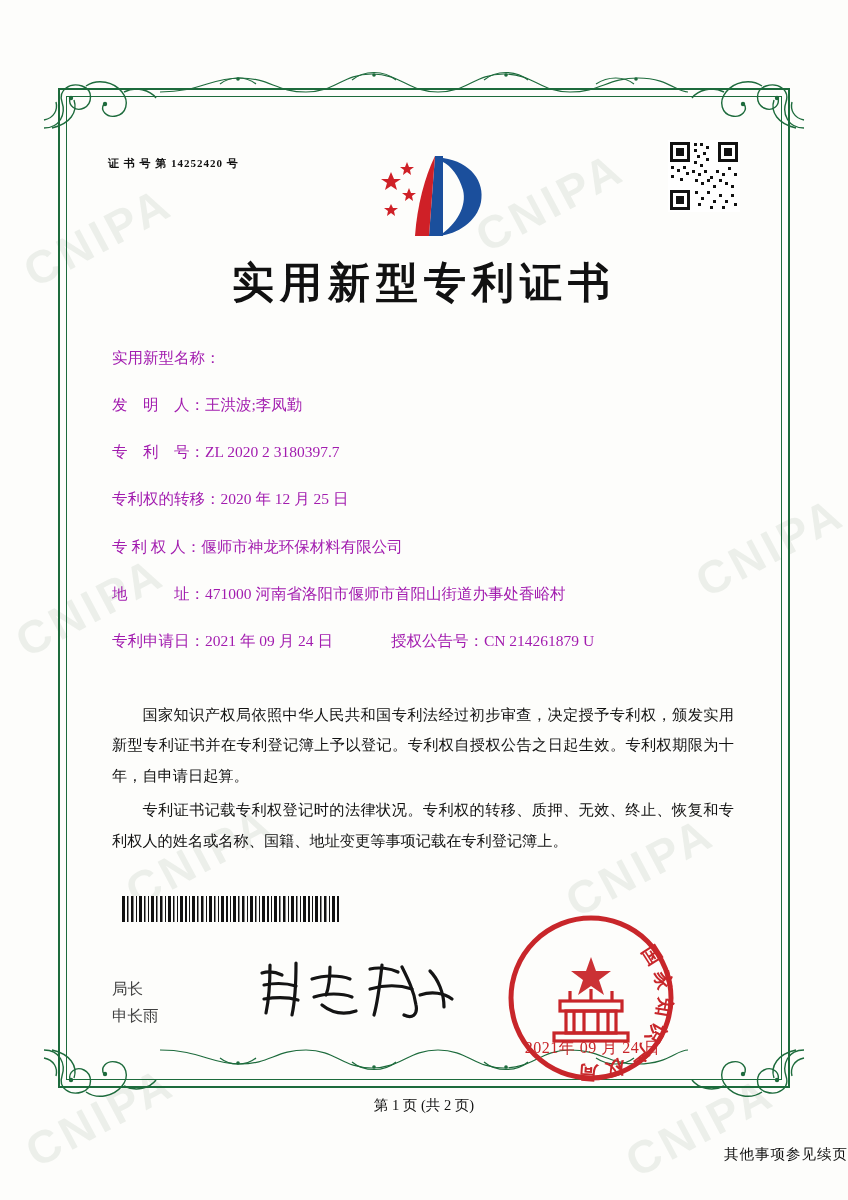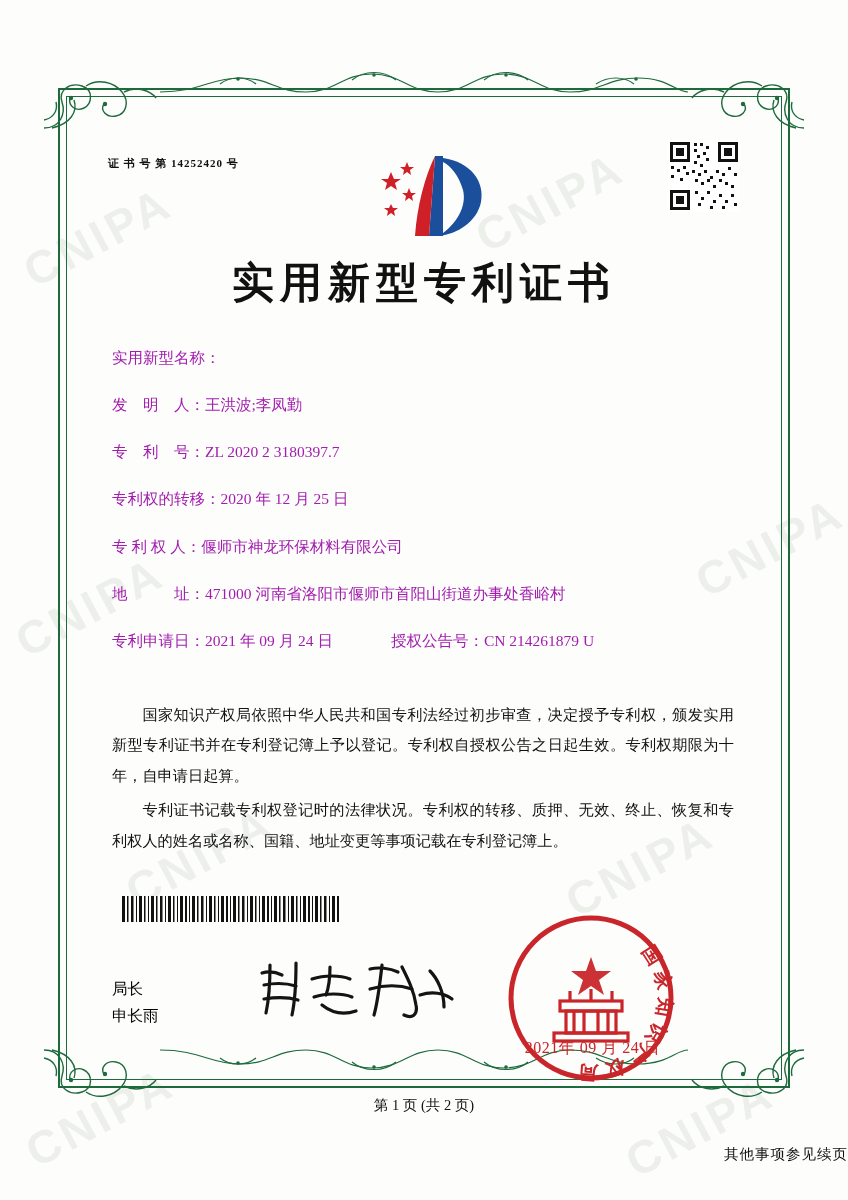--- a/index.html
+++ b/index.html
@@ -165,21 +165,21 @@
     width: 220px; height: 26px;
   }
   .barcode svg { display:block; width:100%; height:100%; }
 
   
   .sig-label {
     position: absolute;
     left: 112px; top: 975px;
     font-size: 15.5px;
     line-height: 1.75;
-    color: #000000;
+    color: #404040;
   }
   .sig-script {
     position: absolute;
     left: 252px; top: 955px;
     width: 210px; height: 70px;
     color: #141414;
   }
   .sig-script svg { display:block; width:100%; height:100%; }
 
   

